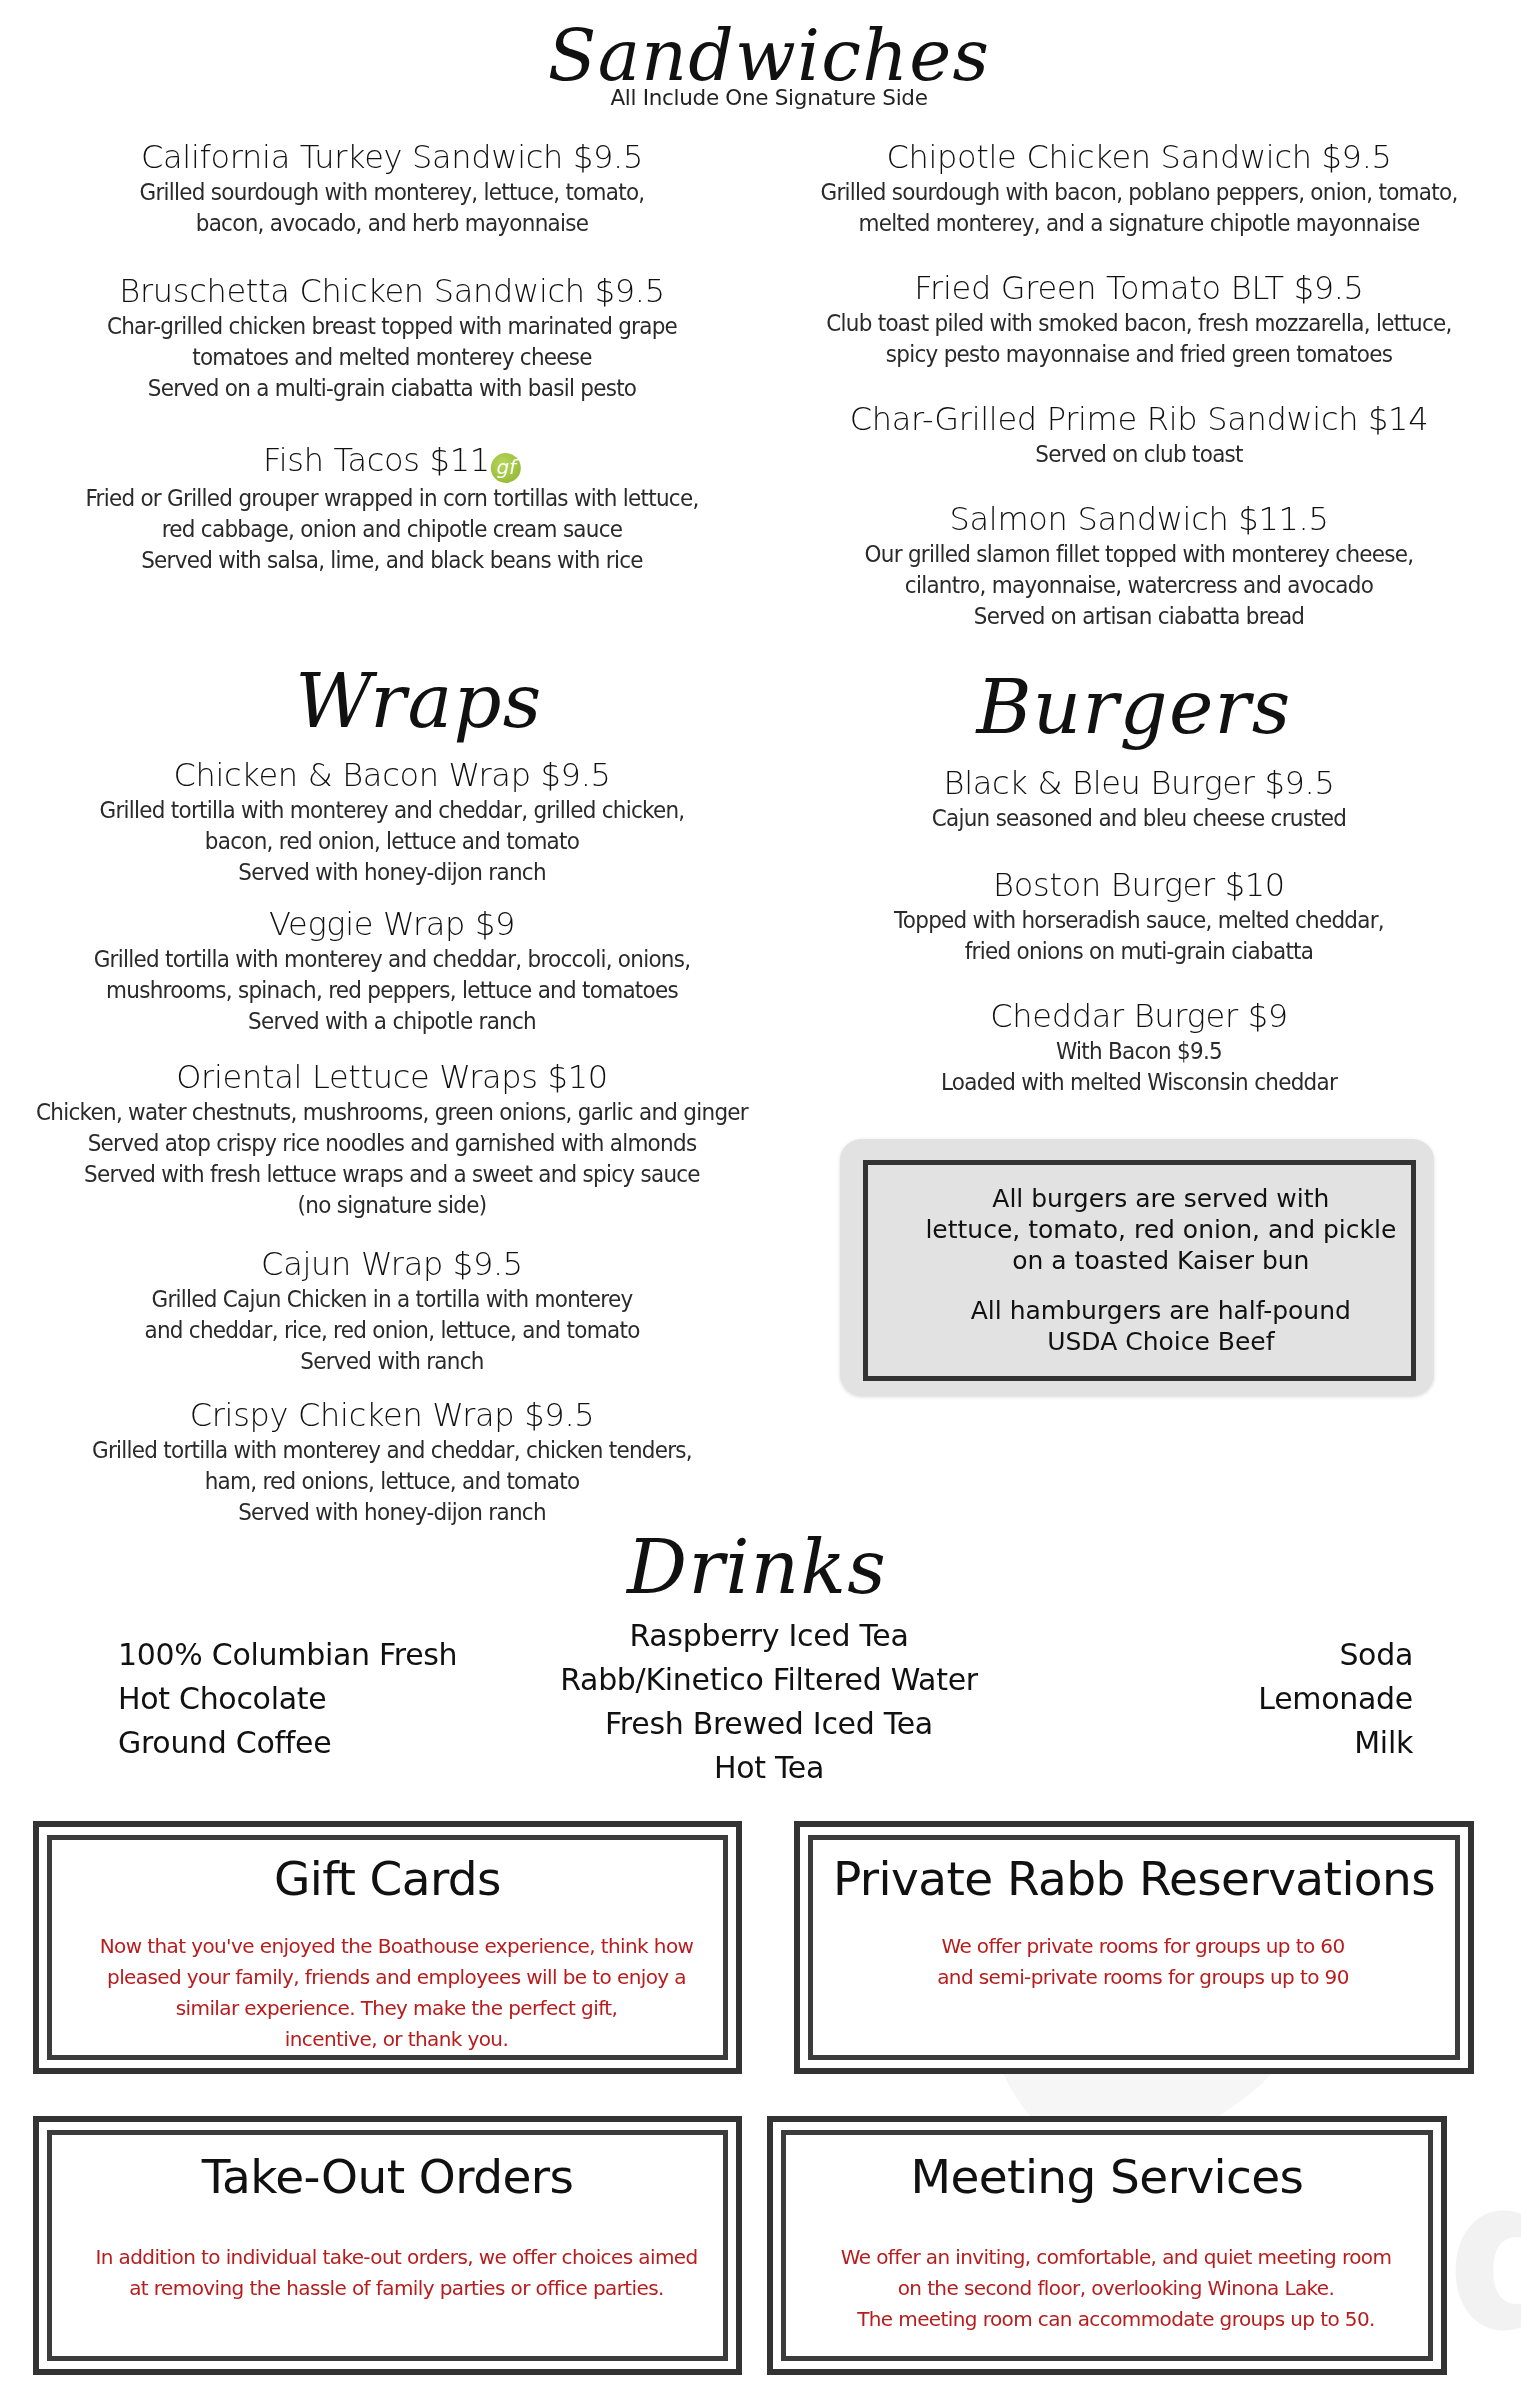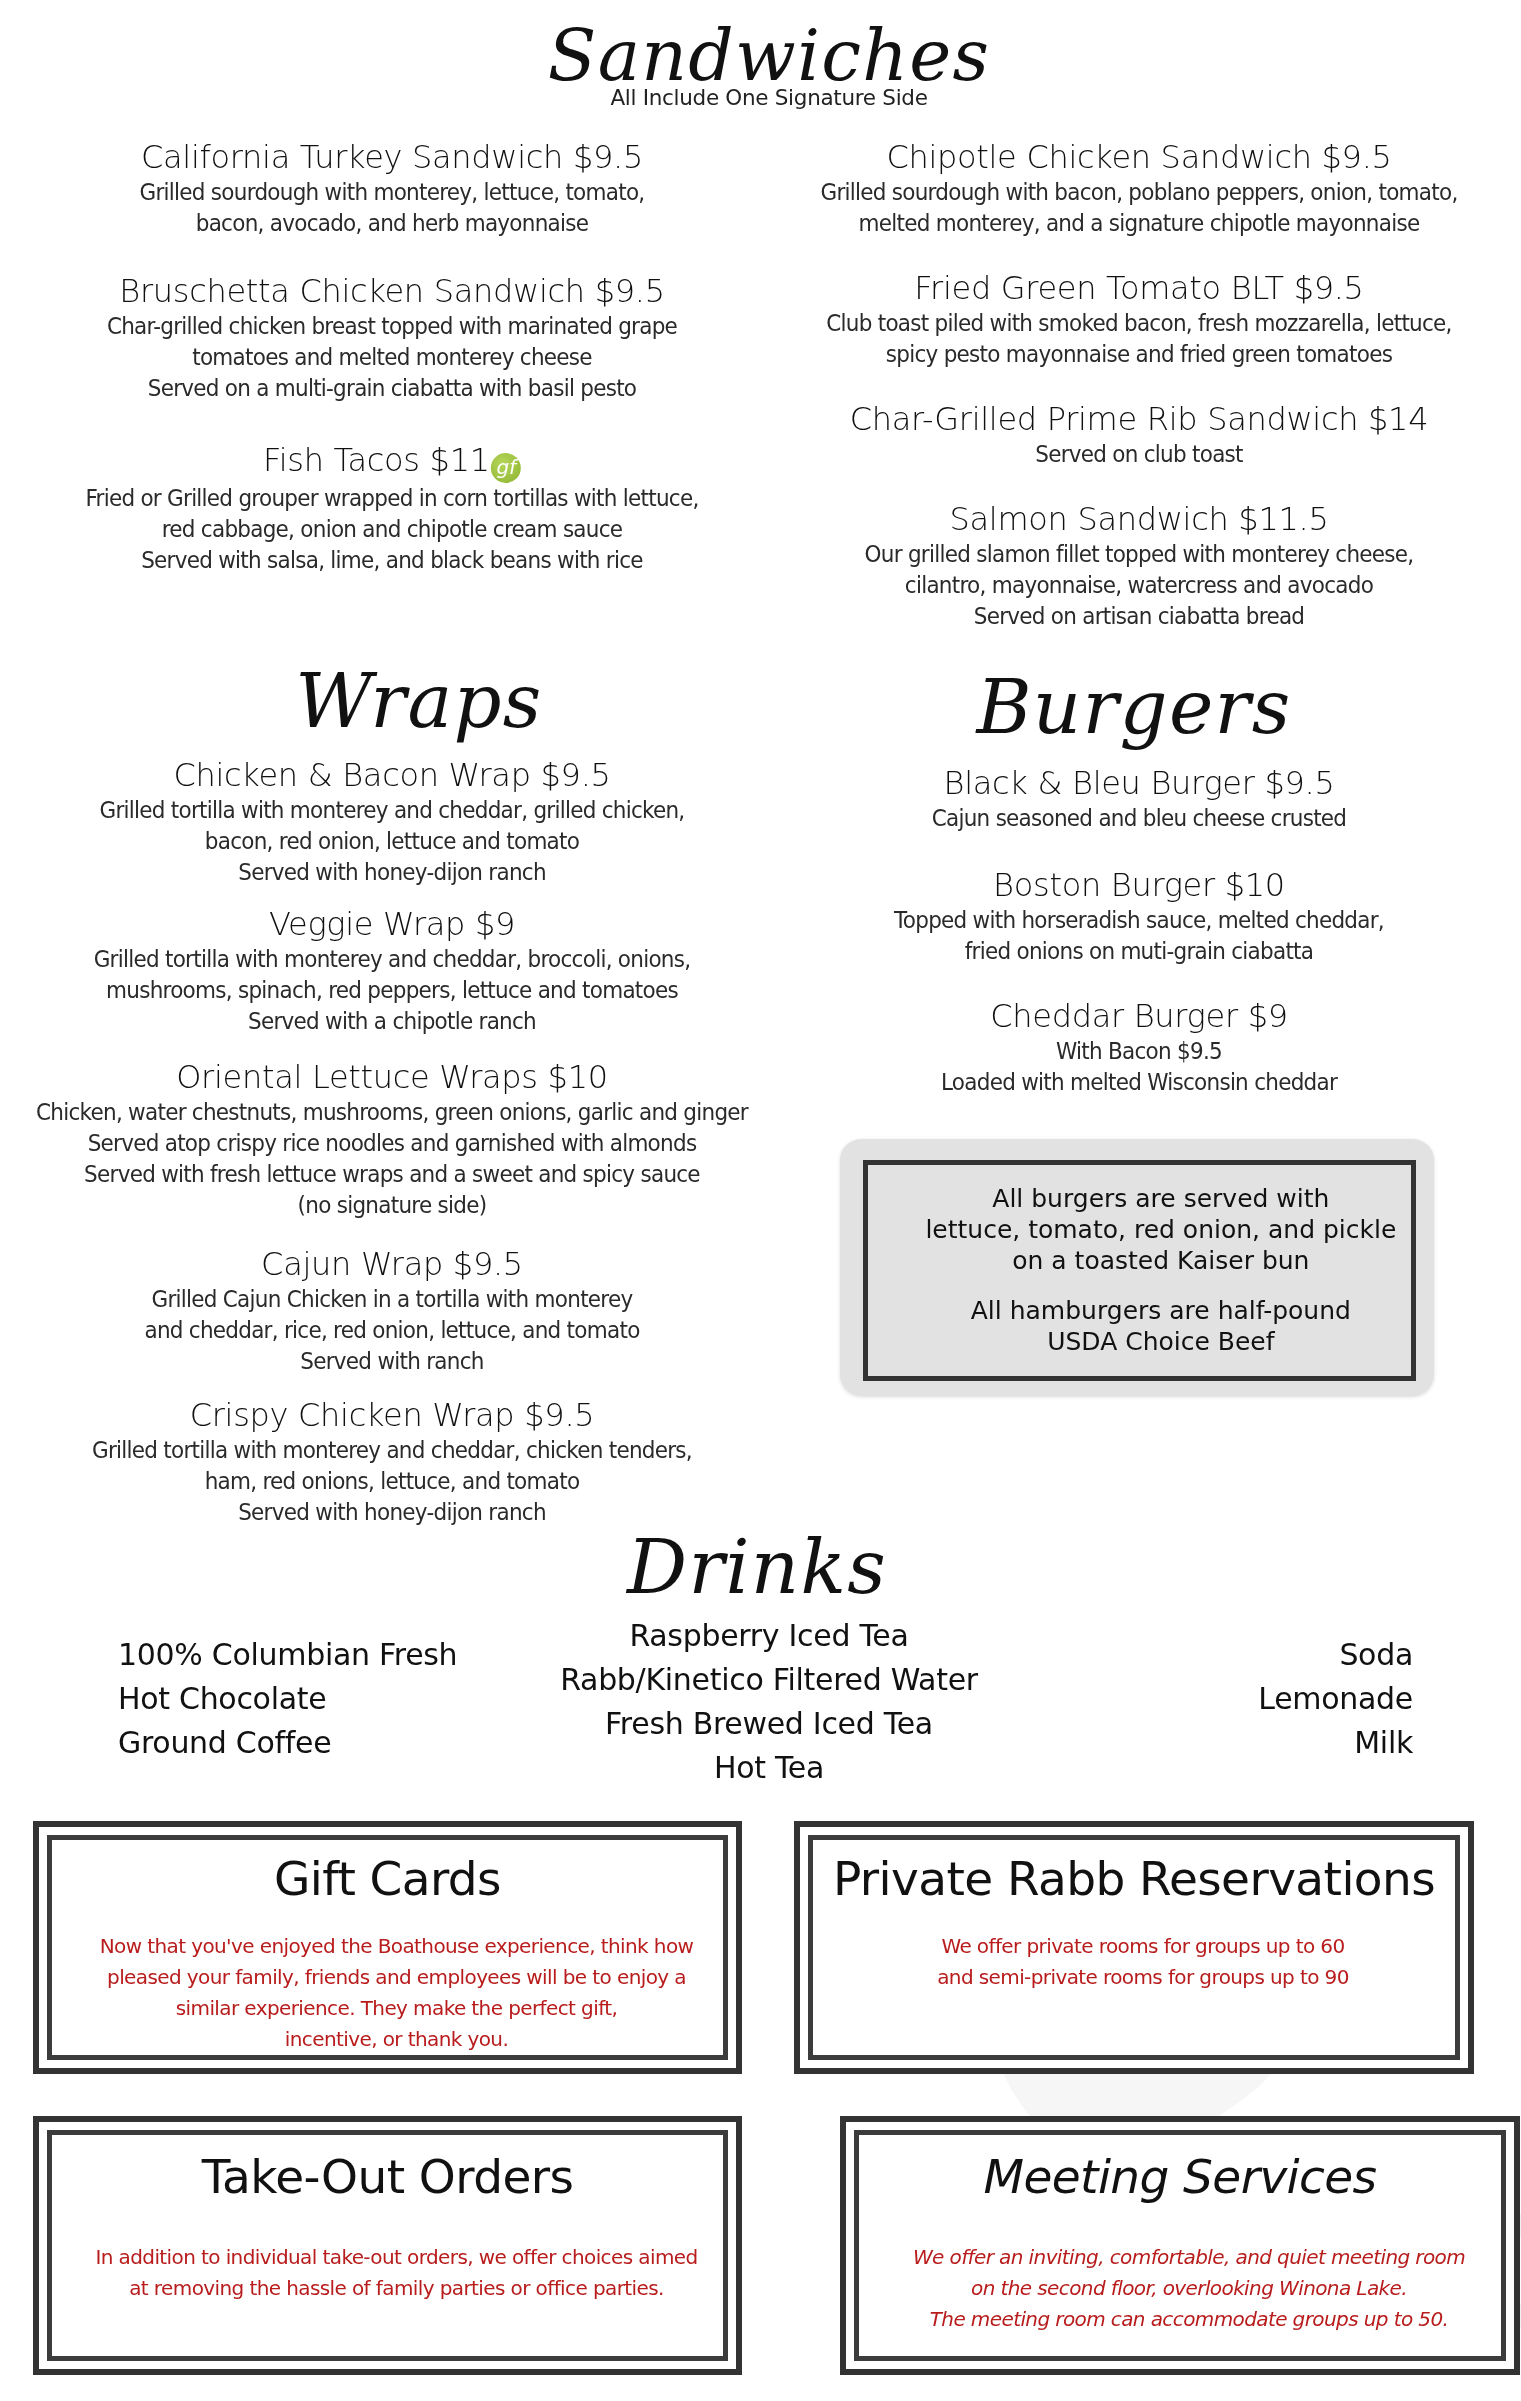--- a/index.html
+++ b/index.html
@@ -186,21 +186,21 @@
 <div class="infobox" style="left:33px; top:2116px; width:709px; height:259px;">
   <div class="inner">
     <div class="btitle" style="margin-top:14px;">Take-Out Orders</div>
     <div class="bdesc" style="margin-top:38px;">
       <div>In addition to individual take-out orders, we offer choices aimed</div>
       <div>at removing the hassle of family parties or office parties.</div>
     </div>
   </div>
 </div>
 
-<div class="infobox" style="left:840px; top:2116px; width:680px; height:259px;font-style:italic;">
+<div class="infobox" style="left:767px; top:2116px; width:680px; height:259px;">
   <div class="inner">
     <div class="btitle" style="margin-top:14px;">Meeting Services</div>
     <div class="bdesc" style="margin-top:38px;">
       <div>We offer an inviting, comfortable, and quiet meeting room</div>
       <div>on the second floor, overlooking Winona Lake.</div>
       <div>The meeting room can accommodate groups up to 50.</div>
     </div>
   </div>
 </div>
 

